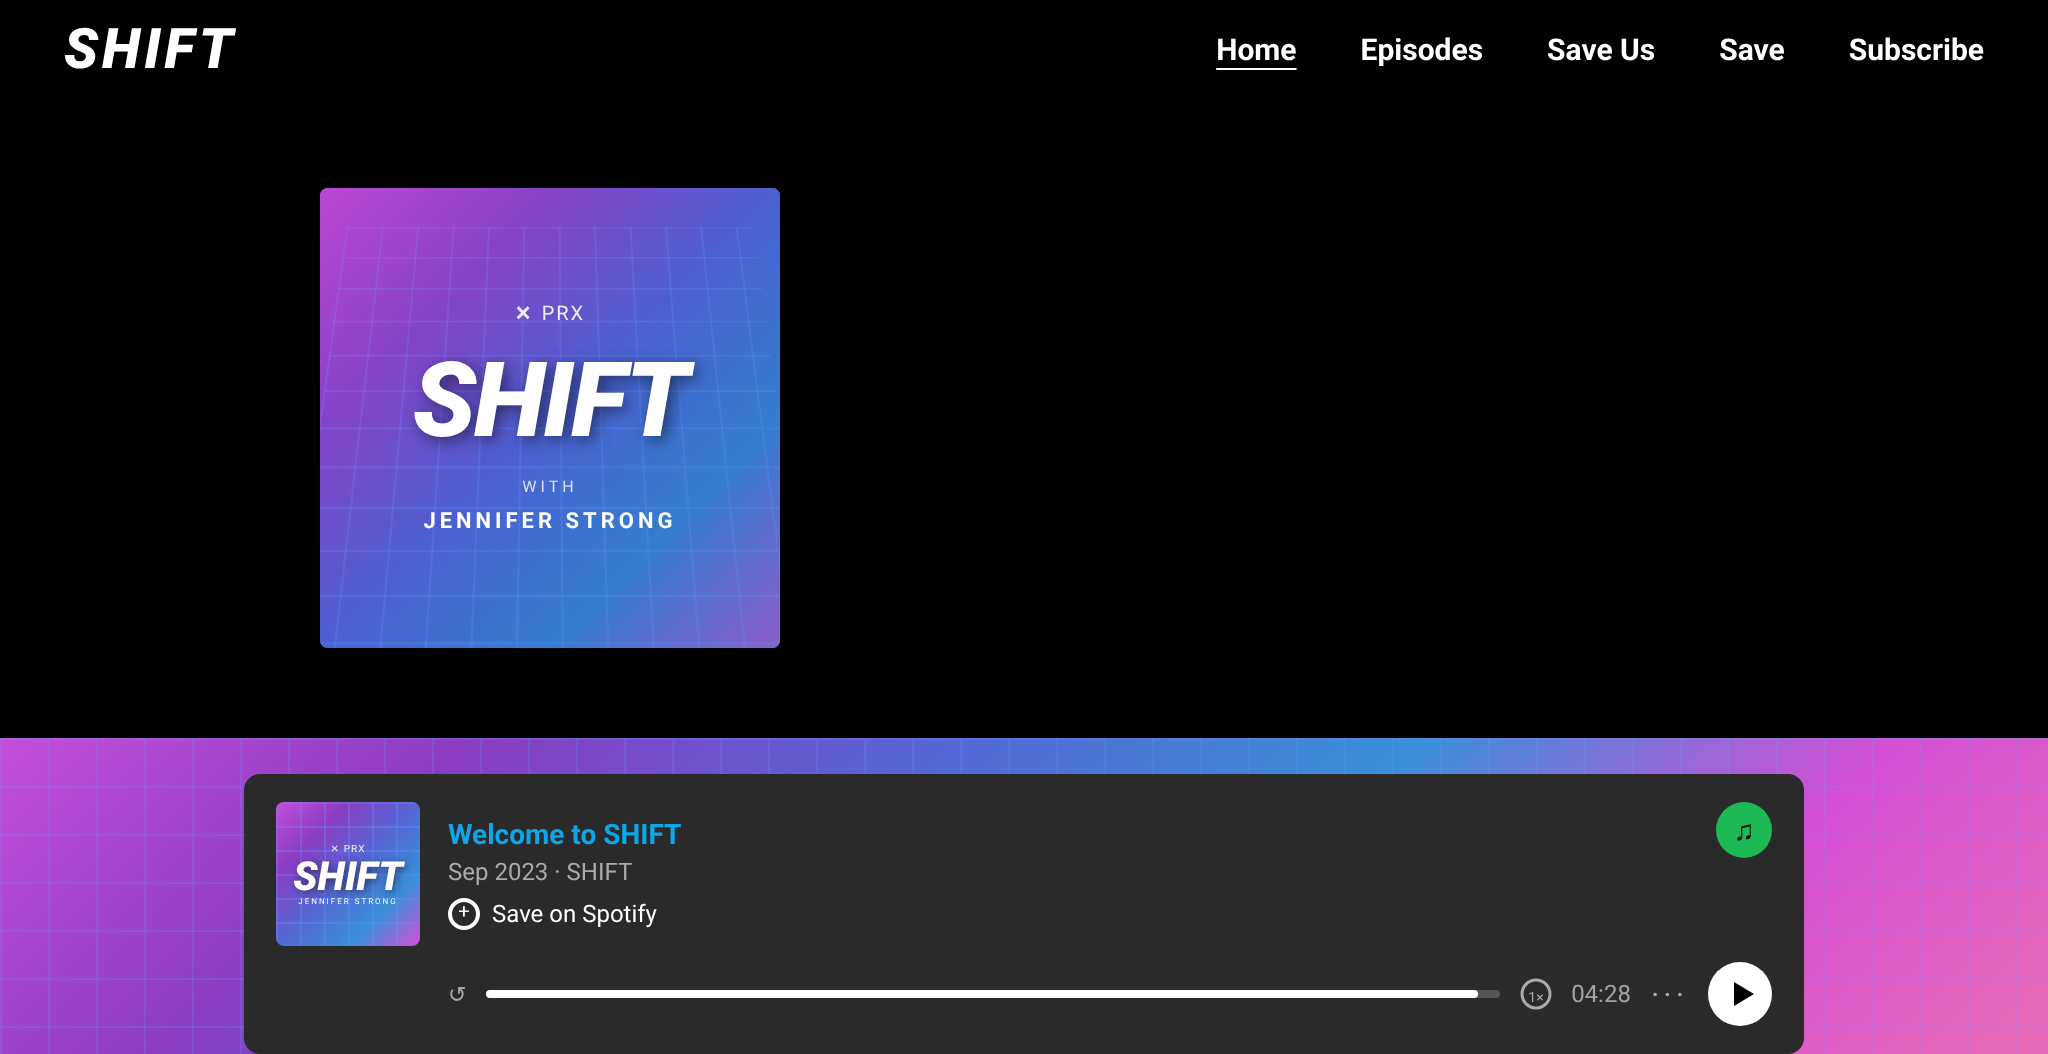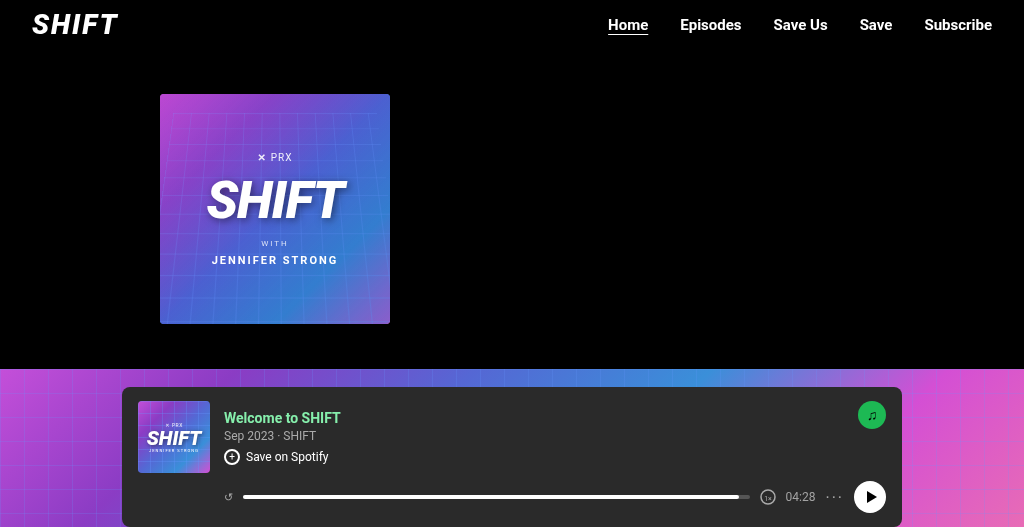--- a/index.html
+++ b/index.html
@@ -255,21 +255,21 @@
       text-transform: uppercase;
     }
 
     .player-info {
       flex: 1;
     }
 
     .player-episode-title {
       font-size: 14px;
       font-weight: 700;
-      color: #86efac;
+      color: #0ea5e9;
       margin-bottom: 3px;
     }
 
     .player-meta {
       font-size: 12px;
       color: #aaa;
       margin-bottom: 6px;
     }
 
     .save-spotify {

